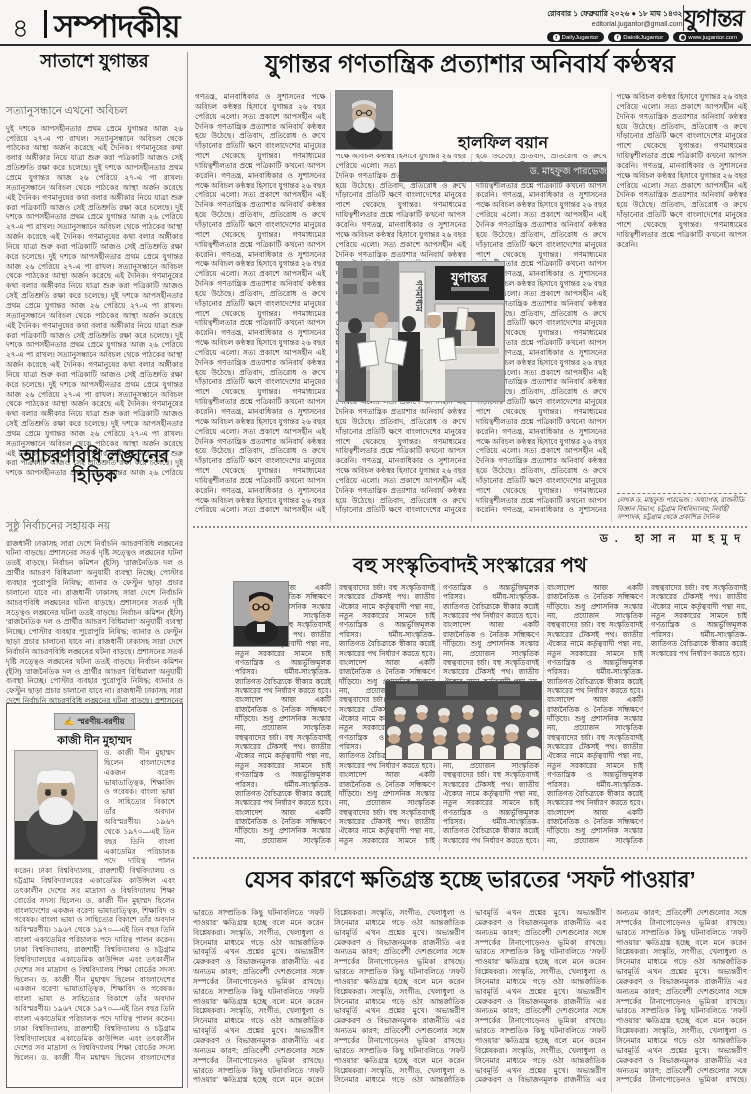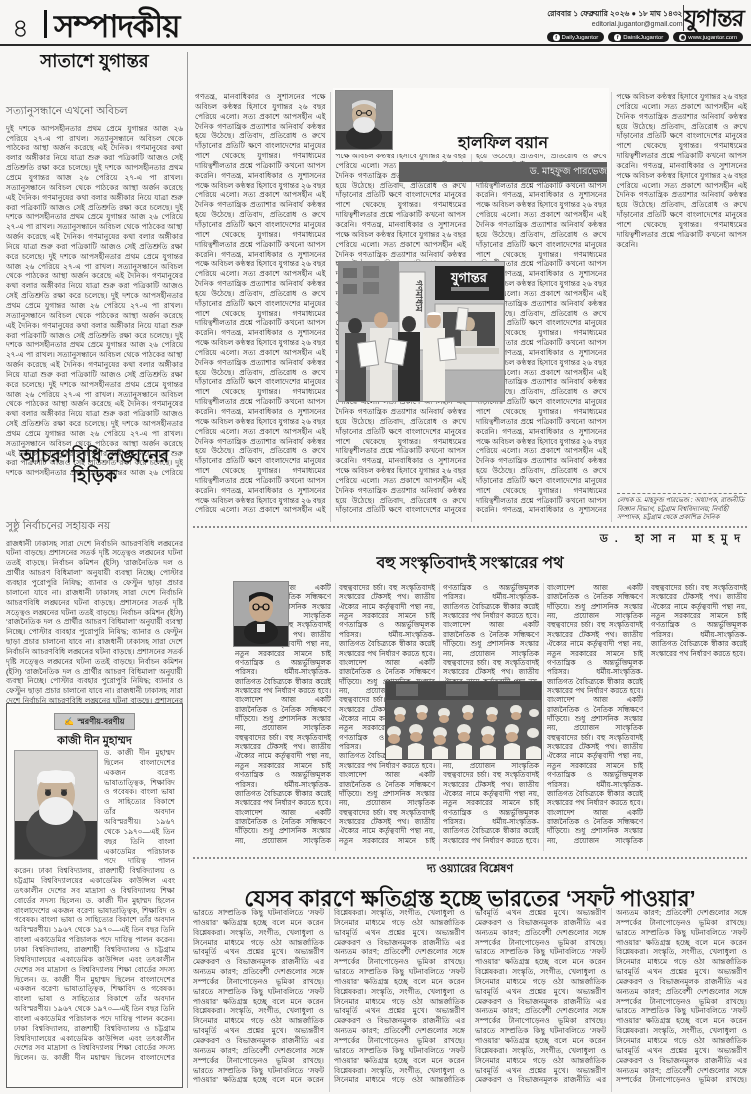--- a/index.html
+++ b/index.html
@@ -55,21 +55,21 @@
   .street-photo { position:absolute; left:145px; top:211px; width:167px; height:141px; background:#cfcfcf; border:1px solid #8a8a8a; }
   .credit { position:absolute; right:0; bottom:2px; width:130px; font-size:6.6px; font-style:italic; line-height:1.3;
             background:#f7f6f4; border-top:1px dashed #777; padding-top:2px; color:#222; }
 
   .dot-divider { position:absolute; left:193px; width:554px; border-top:2px dotted #8a8a8a; }
   #div1 { top:526px; } #div2 { top:857px; }
 
   
   .mid-art { position:absolute; left:193px; top:530px; width:554px; height:325px; }
   .kicker { text-align:right; font-size:11px; font-weight:bold; letter-spacing:7px; }
-  .mid-head { text-align:center; font-size:16px; font-weight:bold; margin-top:1px; }
+  .mid-head { text-align:center; font-size:20px; font-weight:bold; margin-top:1px; }
   .mid-body { position:absolute; top:53px; left:42px; width:512px; height:268px;
               column-count:5; column-gap:8px; column-fill:auto; column-rule:1px solid #cfcfcf;
               font-size:7.2px; line-height:1.3; text-align:justify; overflow:hidden; }
   .mid-portrait { position:absolute; left:40px; top:51px; width:56px; height:66px; background:#bdbdbd; border:1px solid #888; }
   .crowd-photo { position:absolute; left:192px; top:151px; width:157px; height:79px; background:#777; border:1px solid #555; }
 
   
   .bot-art { position:absolute; left:193px; top:860px; width:554px; height:232px; }
   .kicker2 { text-align:center; font-size:11px; font-weight:bold; }
   .bot-head { text-align:center; font-size:22px; font-weight:bold; margin-top:2px; }
@@ -146,20 +146,21 @@
       <circle cx="33" cy="42" r="3" fill="#333"></circle>
           <circle cx="49" cy="42" r="3" fill="#333"></circle>
       <path d="M30 39 L36 39 M46 39 L52 39" stroke="#222" stroke-width="1"></path>
     </svg>
       </span>
     <span>ড. কাজী দীন মুহাম্মদ ছিলেন বাংলাদেশের একজন বরেণ্য ভাষাতাত্ত্বিক, শিক্ষাবিদ ও গবেষক। বাংলা ভাষা ও সাহিত্যের বিকাশে তাঁর অবদান অবিস্মরণীয়। ১৯৬৭ থেকে ১৯৭০—এই তিন বছর তিনি বাংলা একাডেমির পরিচালক পদে দায়িত্ব পালন করেন। ঢাকা বিশ্ববিদ্যালয়, রাজশাহী বিশ্ববিদ্যালয় ও চট্টগ্রাম বিশ্ববিদ্যালয়ের একাডেমিক কাউন্সিল এবং তৎকালীন দেশের সব মাদ্রাসা ও বিশ্ববিদ্যালয় শিক্ষা বোর্ডের সদস্য ছিলেন।  ড. কাজী দীন মুহাম্মদ ছিলেন বাংলাদেশের একজন বরেণ্য ভাষাতাত্ত্বিক, শিক্ষাবিদ ও গবেষক। বাংলা ভাষা ও সাহিত্যের বিকাশে তাঁর অবদান অবিস্মরণীয়। ১৯৬৭ থেকে ১৯৭০—এই তিন বছর তিনি বাংলা একাডেমির পরিচালক পদে দায়িত্ব পালন করেন। ঢাকা বিশ্ববিদ্যালয়, রাজশাহী বিশ্ববিদ্যালয় ও চট্টগ্রাম বিশ্ববিদ্যালয়ের একাডেমিক কাউন্সিল এবং তৎকালীন দেশের সব মাদ্রাসা ও বিশ্ববিদ্যালয় শিক্ষা বোর্ডের সদস্য ছিলেন।  ড. কাজী দীন মুহাম্মদ ছিলেন বাংলাদেশের একজন বরেণ্য ভাষাতাত্ত্বিক, শিক্ষাবিদ ও গবেষক। বাংলা ভাষা ও সাহিত্যের বিকাশে তাঁর অবদান অবিস্মরণীয়। ১৯৬৭ থেকে ১৯৭০—এই তিন বছর তিনি বাংলা একাডেমির পরিচালক পদে দায়িত্ব পালন করেন। ঢাকা বিশ্ববিদ্যালয়, রাজশাহী বিশ্ববিদ্যালয় ও চট্টগ্রাম বিশ্ববিদ্যালয়ের একাডেমিক কাউন্সিল এবং তৎকালীন দেশের সব মাদ্রাসা ও বিশ্ববিদ্যালয় শিক্ষা বোর্ডের সদস্য ছিলেন।  ড. কাজী দীন মুহাম্মদ ছিলেন বাংলাদেশের একজন বরেণ্য ভাষাতাত্ত্বিক, শিক্ষাবিদ ও গবেষক। বাংলা ভাষা ও সাহিত্যের বিকাশে তাঁর অবদান অবিস্মরণীয়। ১৯৬৭ থেকে ১৯৭০—এই তিন বছর তিনি বাংলা একাডেমির পরিচালক পদে দায়িত্ব পালন করেন। ঢাকা বিশ্ববিদ্যালয়, রাজশাহী বিশ্ববিদ্যালয় ও চট্টগ্রাম বিশ্ববিদ্যালয়ের একাডেমিক কাউন্সিল এবং তৎকালীন দেশের সব মাদ্রাসা ও বিশ্ববিদ্যালয় শিক্ষা বোর্ডের সদস্য ছিলেন।  ড. কাজী দীন মুহাম্মদ ছিলেন বাংলাদেশের একজন বরেণ্য ভাষাতাত্ত্বিক, শিক্ষাবিদ ও গবেষক। বাংলা ভাষা ও সাহিত্যের বিকাশে তাঁর অবদান অবিস্মরণীয়। ১৯৬৭ থেকে ১৯৭০—এই তিন বছর তিনি বাংলা একাডেমির পরিচালক পদে দায়িত্ব পালন করেন। ঢাকা বিশ্ববিদ্যালয়, রাজশাহী বিশ্ববিদ্যালয় ও চট্টগ্রাম বিশ্ববিদ্যালয়ের একাডেমিক কাউন্সিল এবং তৎকালীন দেশের সব মাদ্রাসা ও বিশ্ববিদ্যালয় শিক্ষা বোর্ডের সদস্য ছিলেন। </span>
   </p>
 </div>
 
 <div class="main-art">
+  <div class="main-head">যুগান্তর গণতান্ত্রিক প্রত্যাশার অনিবার্য কণ্ঠস্বর</div>
   <p class="main-body">গণতন্ত্র, মানবাধিকার ও সুশাসনের পক্ষে অবিচল কণ্ঠস্বর হিসাবে যুগান্তর ২৬ বছর পেরিয়ে এলো। সত্য প্রকাশে আপসহীন এই দৈনিক গণতান্ত্রিক প্রত্যাশার অনিবার্য কণ্ঠস্বর হয়ে উঠেছে। প্রতিবাদ, প্রতিরোধ ও রুখে দাঁড়ানোর প্রতিটি ক্ষণে বাংলাদেশের মানুষের পাশে থেকেছে যুগান্তর। গণমাধ্যমের দায়িত্বশীলতার প্রশ্নে পত্রিকাটি কখনো আপস করেনি।  গণতন্ত্র, মানবাধিকার ও সুশাসনের পক্ষে অবিচল কণ্ঠস্বর হিসাবে যুগান্তর ২৬ বছর পেরিয়ে এলো। সত্য প্রকাশে আপসহীন এই দৈনিক গণতান্ত্রিক প্রত্যাশার অনিবার্য কণ্ঠস্বর হয়ে উঠেছে। প্রতিবাদ, প্রতিরোধ ও রুখে দাঁড়ানোর প্রতিটি ক্ষণে বাংলাদেশের মানুষের পাশে থেকেছে যুগান্তর। গণমাধ্যমের দায়িত্বশীলতার প্রশ্নে পত্রিকাটি কখনো আপস করেনি।  গণতন্ত্র, মানবাধিকার ও সুশাসনের পক্ষে অবিচল কণ্ঠস্বর হিসাবে যুগান্তর ২৬ বছর পেরিয়ে এলো। সত্য প্রকাশে আপসহীন এই দৈনিক গণতান্ত্রিক প্রত্যাশার অনিবার্য কণ্ঠস্বর হয়ে উঠেছে। প্রতিবাদ, প্রতিরোধ ও রুখে দাঁড়ানোর প্রতিটি ক্ষণে বাংলাদেশের মানুষের পাশে থেকেছে যুগান্তর। গণমাধ্যমের দায়িত্বশীলতার প্রশ্নে পত্রিকাটি কখনো আপস করেনি।  গণতন্ত্র, মানবাধিকার ও সুশাসনের পক্ষে অবিচল কণ্ঠস্বর হিসাবে যুগান্তর ২৬ বছর পেরিয়ে এলো। সত্য প্রকাশে আপসহীন এই দৈনিক গণতান্ত্রিক প্রত্যাশার অনিবার্য কণ্ঠস্বর হয়ে উঠেছে। প্রতিবাদ, প্রতিরোধ ও রুখে দাঁড়ানোর প্রতিটি ক্ষণে বাংলাদেশের মানুষের পাশে থেকেছে যুগান্তর। গণমাধ্যমের দায়িত্বশীলতার প্রশ্নে পত্রিকাটি কখনো আপস করেনি।  গণতন্ত্র, মানবাধিকার ও সুশাসনের পক্ষে অবিচল কণ্ঠস্বর হিসাবে যুগান্তর ২৬ বছর পেরিয়ে এলো। সত্য প্রকাশে আপসহীন এই দৈনিক গণতান্ত্রিক প্রত্যাশার অনিবার্য কণ্ঠস্বর হয়ে উঠেছে। প্রতিবাদ, প্রতিরোধ ও রুখে দাঁড়ানোর প্রতিটি ক্ষণে বাংলাদেশের মানুষের পাশে থেকেছে যুগান্তর। গণমাধ্যমের দায়িত্বশীলতার প্রশ্নে পত্রিকাটি কখনো আপস করেনি।  গণতন্ত্র, মানবাধিকার ও সুশাসনের পক্ষে অবিচল কণ্ঠস্বর হিসাবে যুগান্তর ২৬ বছর পেরিয়ে এলো। সত্য প্রকাশে আপসহীন এই দৈনিক গণতান্ত্রিক প্রত্যাশার অনিবার্য কণ্ঠস্বর হয়ে উঠেছে। প্রতিবাদ, প্রতিরোধ ও রুখে দাঁড়ানোর প্রতিটি ক্ষণে বাংলাদেশের মানুষের পাশে থেকেছে যুগান্তর। গণমাধ্যমের দায়িত্বশীলতার প্রশ্নে পত্রিকাটি কখনো আপস করেনি।  গণতন্ত্র, মানবাধিকার ও সুশাসনের পক্ষে অবিচল কণ্ঠস্বর হিসাবে যুগান্তর ২৬ বছর পেরিয়ে এলো। সত্য প্রকাশে আপসহীন এই দৈনিক গণতান্ত্রিক প্রত্যাশার অনিবার্য কণ্ঠস্বর হয়ে উঠেছে। প্রতিবাদ, প্রতিরোধ ও রুখে দাঁড়ানোর প্রতিটি ক্ষণে বাংলাদেশের মানুষের পাশে থেকেছে যুগান্তর। গণমাধ্যমের দায়িত্বশীলতার প্রশ্নে পত্রিকাটি কখনো আপস করেনি।  গণতন্ত্র, মানবাধিকার ও সুশাসনের পক্ষে অবিচল কণ্ঠস্বর হিসাবে যুগান্তর ২৬ বছর পেরিয়ে এলো। সত্য প্রকাশে আপসহীন এই দৈনিক গণতান্ত্রিক প্রত্যাশার অনিবার্য কণ্ঠস্বর হয়ে উঠেছে। প্রতিবাদ, প্রতিরোধ ও রুখে দাঁড়ানোর প্রতিটি ক্ষণে বাংলাদেশের মানুষের পাশে থেকেছে যুগান্তর। গণমাধ্যমের দায়িত্বশীলতার প্রশ্নে পত্রিকাটি কখনো আপস করেনি।  গণতন্ত্র, মানবাধিকার ও সুশাসনের পক্ষে অবিচল কণ্ঠস্বর হিসাবে যুগান্তর ২৬ বছর পেরিয়ে এলো। সত্য প্রকাশে আপসহীন এই দৈনিক গণতান্ত্রিক প্রত্যাশার অনিবার্য কণ্ঠস্বর হয়ে উঠেছে। প্রতিবাদ, প্রতিরোধ ও রুখে দাঁড়ানোর প্রতিটি ক্ষণে বাংলাদেশের মানুষের পাশে থেকেছে যুগান্তর। গণমাধ্যমের দায়িত্বশীলতার প্রশ্নে পত্রিকাটি কখনো আপস করেনি।  গণতন্ত্র, মানবাধিকার ও সুশাসনের পক্ষে অবিচল কণ্ঠস্বর হিসাবে যুগান্তর ২৬ বছর পেরিয়ে এলো। সত্য প্রকাশে আপসহীন এই দৈনিক গণতান্ত্রিক প্রত্যাশার অনিবার্য কণ্ঠস্বর হয়ে উঠেছে। প্রতিবাদ, প্রতিরোধ ও রুখে দাঁড়ানোর প্রতিটি ক্ষণে বাংলাদেশের মানুষের পাশে থেকেছে যুগান্তর। গণমাধ্যমের দায়িত্বশীলতার প্রশ্নে পত্রিকাটি কখনো আপস করেনি।  গণতন্ত্র, মানবাধিকার ও সুশাসনের পক্ষে অবিচল কণ্ঠস্বর হিসাবে যুগান্তর ২৬ বছর পেরিয়ে এলো। সত্য প্রকাশে আপসহীন এই দৈনিক গণতান্ত্রিক প্রত্যাশার অনিবার্য কণ্ঠস্বর হয়ে উঠেছে। প্রতিবাদ, প্রতিরোধ ও রুখে দাঁড়ানোর প্রতিটি ক্ষণে বাংলাদেশের মানুষের পাশে থেকেছে যুগান্তর। গণমাধ্যমের দায়িত্বশীলতার প্রশ্নে পত্রিকাটি কখনো আপস করেনি।  গণতন্ত্র, মানবাধিকার ও সুশাসনের পক্ষে অবিচল কণ্ঠস্বর হিসাবে যুগান্তর ২৬ বছর পেরিয়ে এলো। সত্য প্রকাশে আপসহীন এই দৈনিক গণতান্ত্রিক প্রত্যাশার অনিবার্য কণ্ঠস্বর হয়ে উঠেছে। প্রতিবাদ, প্রতিরোধ ও রুখে দাঁড়ানোর প্রতিটি ক্ষণে বাংলাদেশের মানুষের পাশে থেকেছে যুগান্তর। গণমাধ্যমের দায়িত্বশীলতার প্রশ্নে পত্রিকাটি কখনো আপস করেনি।  গণতন্ত্র, মানবাধিকার ও সুশাসনের পক্ষে অবিচল কণ্ঠস্বর হিসাবে যুগান্তর ২৬ বছর পেরিয়ে এলো। সত্য প্রকাশে আপসহীন এই দৈনিক গণতান্ত্রিক প্রত্যাশার অনিবার্য কণ্ঠস্বর হয়ে উঠেছে। প্রতিবাদ, প্রতিরোধ ও রুখে দাঁড়ানোর প্রতিটি ক্ষণে বাংলাদেশের মানুষের পাশে থেকেছে যুগান্তর। গণমাধ্যমের দায়িত্বশীলতার প্রশ্নে পত্রিকাটি কখনো আপস করেনি।  গণতন্ত্র, মানবাধিকার ও সুশাসনের পক্ষে অবিচল কণ্ঠস্বর হিসাবে যুগান্তর ২৬ বছর পেরিয়ে এলো। সত্য প্রকাশে আপসহীন এই দৈনিক গণতান্ত্রিক প্রত্যাশার অনিবার্য কণ্ঠস্বর হয়ে উঠেছে। প্রতিবাদ, প্রতিরোধ ও রুখে দাঁড়ানোর প্রতিটি ক্ষণে বাংলাদেশের মানুষের পাশে থেকেছে যুগান্তর। গণমাধ্যমের দায়িত্বশীলতার প্রশ্নে পত্রিকাটি কখনো আপস করেনি।  গণতন্ত্র, মানবাধিকার ও সুশাসনের পক্ষে অবিচল কণ্ঠস্বর হিসাবে যুগান্তর ২৬ বছর পেরিয়ে এলো। সত্য প্রকাশে আপসহীন এই দৈনিক গণতান্ত্রিক প্রত্যাশার অনিবার্য কণ্ঠস্বর হয়ে উঠেছে। প্রতিবাদ, প্রতিরোধ ও রুখে দাঁড়ানোর প্রতিটি ক্ষণে বাংলাদেশের মানুষের পাশে থেকেছে যুগান্তর। গণমাধ্যমের দায়িত্বশীলতার প্রশ্নে পত্রিকাটি কখনো আপস করেনি।  গণতন্ত্র, মানবাধিকার ও সুশাসনের পক্ষে অবিচল কণ্ঠস্বর হিসাবে যুগান্তর ২৬ বছর পেরিয়ে এলো। সত্য প্রকাশে আপসহীন এই দৈনিক গণতান্ত্রিক প্রত্যাশার অনিবার্য কণ্ঠস্বর হয়ে উঠেছে। প্রতিবাদ, প্রতিরোধ ও রুখে দাঁড়ানোর প্রতিটি ক্ষণে বাংলাদেশের মানুষের পাশে থেকেছে যুগান্তর। গণমাধ্যমের দায়িত্বশীলতার প্রশ্নে পত্রিকাটি কখনো আপস করেনি।  গণতন্ত্র, মানবাধিকার ও সুশাসনের পক্ষে অবিচল কণ্ঠস্বর হিসাবে যুগান্তর ২৬ বছর পেরিয়ে এলো। সত্য প্রকাশে আপসহীন এই দৈনিক গণতান্ত্রিক প্রত্যাশার অনিবার্য কণ্ঠস্বর হয়ে উঠেছে। প্রতিবাদ, প্রতিরোধ ও রুখে দাঁড়ানোর প্রতিটি ক্ষণে বাংলাদেশের মানুষের পাশে থেকেছে যুগান্তর। গণমাধ্যমের দায়িত্বশীলতার প্রশ্নে পত্রিকাটি কখনো আপস করেনি।  গণতন্ত্র, মানবাধিকার ও সুশাসনের পক্ষে অবিচল কণ্ঠস্বর হিসাবে যুগান্তর ২৬ বছর পেরিয়ে এলো। সত্য প্রকাশে আপসহীন এই দৈনিক গণতান্ত্রিক প্রত্যাশার অনিবার্য কণ্ঠস্বর হয়ে উঠেছে। প্রতিবাদ, প্রতিরোধ ও রুখে দাঁড়ানোর প্রতিটি ক্ষণে বাংলাদেশের মানুষের পাশে থেকেছে যুগান্তর। গণমাধ্যমের দায়িত্বশীলতার প্রশ্নে পত্রিকাটি কখনো আপস করেনি। </p>
 
   <div class="author-box">
     <div class="author-photo">
         <svg width="56" height="58" viewBox="0 0 56 58" xmlns="http://www.w3.org/2000/svg">
       <rect width="56" height="58" fill="#8f8f8f"></rect>
       <rect x="0" y="40" width="56" height="18" fill="#3a3a3a"></rect>
       <ellipse cx="28" cy="46" rx="18" ry="12" fill="#2e2e2e"></ellipse>
       <ellipse cx="28" cy="24" rx="12" ry="14" fill="#c7b39b"></ellipse>
       <ellipse cx="28" cy="34" rx="11" ry="8" fill="#e8e8e8"></ellipse>
@@ -282,16 +283,15 @@
           <path d="M118 77 L118 64 Q126 58 134 64 L134 77 Z"></path>
           <path d="M140 77 L140 67 Q148 61 155 67 L155 77 Z"></path>
     </g>
   </svg>
     </div>
 </div>
 
 <div class="dot-divider" id="div2"></div>
 
 <div class="bot-art">
-  <div class="kicker2">দ্য ওয়্যারের বিশ্লেষণ</div>
   <div class="bot-head">যেসব কারণে ক্ষতিগ্রস্ত হচ্ছে ভারতের ‘সফট পাওয়ার’</div>
   <p class="bot-body">ভারতে সাম্প্রতিক কিছু ঘটনাবলিতে ‘সফট পাওয়ার’ ক্ষতিগ্রস্ত হচ্ছে বলে মনে করেন বিশ্লেষকরা। সংস্কৃতি, সংগীত, খেলাধুলা ও সিনেমার মাধ্যমে গড়ে ওঠা আন্তর্জাতিক ভাবমূর্তি এখন প্রশ্নের মুখে। অভ্যন্তরীণ মেরুকরণ ও বিভাজনমূলক রাজনীতি এর অন্যতম কারণ; প্রতিবেশী দেশগুলোর সঙ্গে সম্পর্কের টানাপোড়েনও ভূমিকা রাখছে।  ভারতে সাম্প্রতিক কিছু ঘটনাবলিতে ‘সফট পাওয়ার’ ক্ষতিগ্রস্ত হচ্ছে বলে মনে করেন বিশ্লেষকরা। সংস্কৃতি, সংগীত, খেলাধুলা ও সিনেমার মাধ্যমে গড়ে ওঠা আন্তর্জাতিক ভাবমূর্তি এখন প্রশ্নের মুখে। অভ্যন্তরীণ মেরুকরণ ও বিভাজনমূলক রাজনীতি এর অন্যতম কারণ; প্রতিবেশী দেশগুলোর সঙ্গে সম্পর্কের টানাপোড়েনও ভূমিকা রাখছে।  ভারতে সাম্প্রতিক কিছু ঘটনাবলিতে ‘সফট পাওয়ার’ ক্ষতিগ্রস্ত হচ্ছে বলে মনে করেন বিশ্লেষকরা। সংস্কৃতি, সংগীত, খেলাধুলা ও সিনেমার মাধ্যমে গড়ে ওঠা আন্তর্জাতিক ভাবমূর্তি এখন প্রশ্নের মুখে। অভ্যন্তরীণ মেরুকরণ ও বিভাজনমূলক রাজনীতি এর অন্যতম কারণ; প্রতিবেশী দেশগুলোর সঙ্গে সম্পর্কের টানাপোড়েনও ভূমিকা রাখছে।  ভারতে সাম্প্রতিক কিছু ঘটনাবলিতে ‘সফট পাওয়ার’ ক্ষতিগ্রস্ত হচ্ছে বলে মনে করেন বিশ্লেষকরা। সংস্কৃতি, সংগীত, খেলাধুলা ও সিনেমার মাধ্যমে গড়ে ওঠা আন্তর্জাতিক ভাবমূর্তি এখন প্রশ্নের মুখে। অভ্যন্তরীণ মেরুকরণ ও বিভাজনমূলক রাজনীতি এর অন্যতম কারণ; প্রতিবেশী দেশগুলোর সঙ্গে সম্পর্কের টানাপোড়েনও ভূমিকা রাখছে।  ভারতে সাম্প্রতিক কিছু ঘটনাবলিতে ‘সফট পাওয়ার’ ক্ষতিগ্রস্ত হচ্ছে বলে মনে করেন বিশ্লেষকরা। সংস্কৃতি, সংগীত, খেলাধুলা ও সিনেমার মাধ্যমে গড়ে ওঠা আন্তর্জাতিক ভাবমূর্তি এখন প্রশ্নের মুখে। অভ্যন্তরীণ মেরুকরণ ও বিভাজনমূলক রাজনীতি এর অন্যতম কারণ; প্রতিবেশী দেশগুলোর সঙ্গে সম্পর্কের টানাপোড়েনও ভূমিকা রাখছে।  ভারতে সাম্প্রতিক কিছু ঘটনাবলিতে ‘সফট পাওয়ার’ ক্ষতিগ্রস্ত হচ্ছে বলে মনে করেন বিশ্লেষকরা। সংস্কৃতি, সংগীত, খেলাধুলা ও সিনেমার মাধ্যমে গড়ে ওঠা আন্তর্জাতিক ভাবমূর্তি এখন প্রশ্নের মুখে। অভ্যন্তরীণ মেরুকরণ ও বিভাজনমূলক রাজনীতি এর অন্যতম কারণ; প্রতিবেশী দেশগুলোর সঙ্গে সম্পর্কের টানাপোড়েনও ভূমিকা রাখছে।  ভারতে সাম্প্রতিক কিছু ঘটনাবলিতে ‘সফট পাওয়ার’ ক্ষতিগ্রস্ত হচ্ছে বলে মনে করেন বিশ্লেষকরা। সংস্কৃতি, সংগীত, খেলাধুলা ও সিনেমার মাধ্যমে গড়ে ওঠা আন্তর্জাতিক ভাবমূর্তি এখন প্রশ্নের মুখে। অভ্যন্তরীণ মেরুকরণ ও বিভাজনমূলক রাজনীতি এর অন্যতম কারণ; প্রতিবেশী দেশগুলোর সঙ্গে সম্পর্কের টানাপোড়েনও ভূমিকা রাখছে।  ভারতে সাম্প্রতিক কিছু ঘটনাবলিতে ‘সফট পাওয়ার’ ক্ষতিগ্রস্ত হচ্ছে বলে মনে করেন বিশ্লেষকরা। সংস্কৃতি, সংগীত, খেলাধুলা ও সিনেমার মাধ্যমে গড়ে ওঠা আন্তর্জাতিক ভাবমূর্তি এখন প্রশ্নের মুখে। অভ্যন্তরীণ মেরুকরণ ও বিভাজনমূলক রাজনীতি এর অন্যতম কারণ; প্রতিবেশী দেশগুলোর সঙ্গে সম্পর্কের টানাপোড়েনও ভূমিকা রাখছে।  ভারতে সাম্প্রতিক কিছু ঘটনাবলিতে ‘সফট পাওয়ার’ ক্ষতিগ্রস্ত হচ্ছে বলে মনে করেন বিশ্লেষকরা। সংস্কৃতি, সংগীত, খেলাধুলা ও সিনেমার মাধ্যমে গড়ে ওঠা আন্তর্জাতিক ভাবমূর্তি এখন প্রশ্নের মুখে। অভ্যন্তরীণ মেরুকরণ ও বিভাজনমূলক রাজনীতি এর অন্যতম কারণ; প্রতিবেশী দেশগুলোর সঙ্গে সম্পর্কের টানাপোড়েনও ভূমিকা রাখছে।  ভারতে সাম্প্রতিক কিছু ঘটনাবলিতে ‘সফট পাওয়ার’ ক্ষতিগ্রস্ত হচ্ছে বলে মনে করেন বিশ্লেষকরা। সংস্কৃতি, সংগীত, খেলাধুলা ও সিনেমার মাধ্যমে গড়ে ওঠা আন্তর্জাতিক ভাবমূর্তি এখন প্রশ্নের মুখে। অভ্যন্তরীণ মেরুকরণ ও বিভাজনমূলক রাজনীতি এর অন্যতম কারণ; প্রতিবেশী দেশগুলোর সঙ্গে সম্পর্কের টানাপোড়েনও ভূমিকা রাখছে। </p>
 </div>
 
 </body></html>

